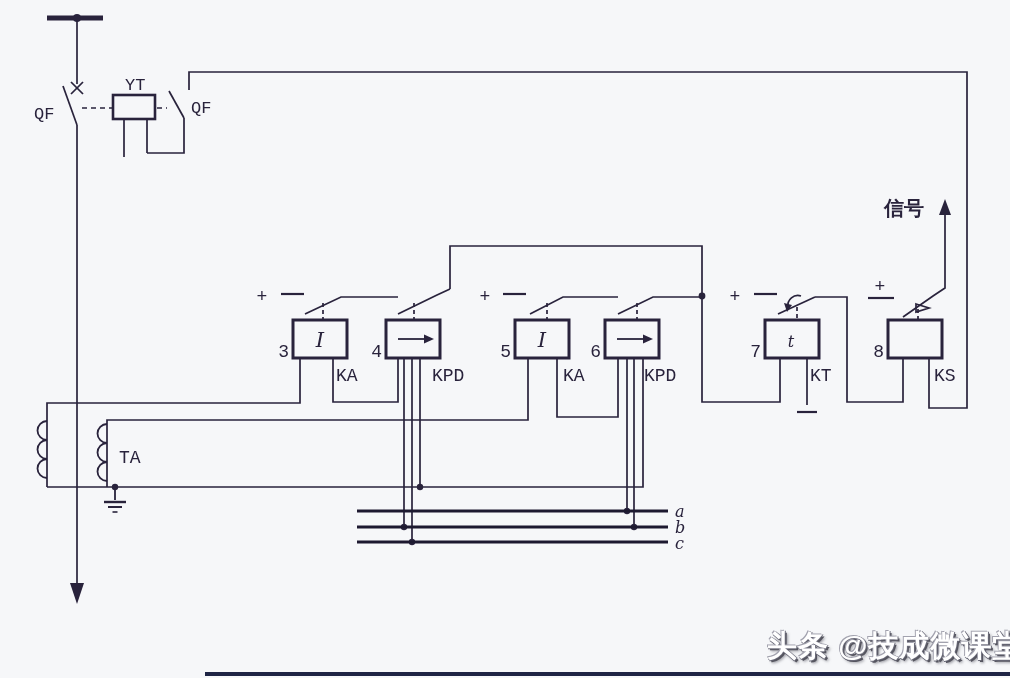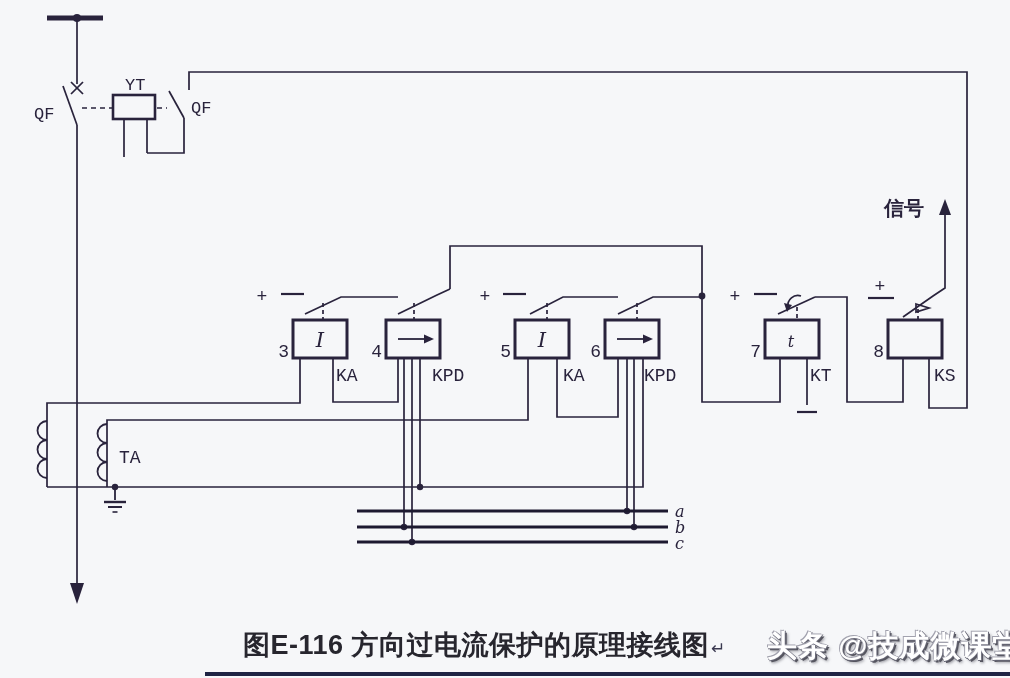--- a/index.html
+++ b/index.html
@@ -152,16 +152,15 @@
   <text x="563" y="381" class="mono">KA</text>
   <text x="644" y="381" class="mono">KPD</text>
   <text x="810" y="381" class="mono">KT</text>
   <text x="934" y="381" class="mono">KS</text>
 
   <text x="675" y="517" class="serifI" font-size="16">a</text>
   <text x="675" y="533" class="serifI" font-size="16">b</text>
   <text x="675" y="549" class="serifI" font-size="16">c</text>
 </svg>
 
-  <div class="caption"><span>图E-116 方向过电流保护的原理接线图</span><span class="ret">↵</span></div>
   <div class="watermark">头条 @技成微课堂</div>
   <div class="bottom-bar"></div>
 </div>
 
 </body></html>

